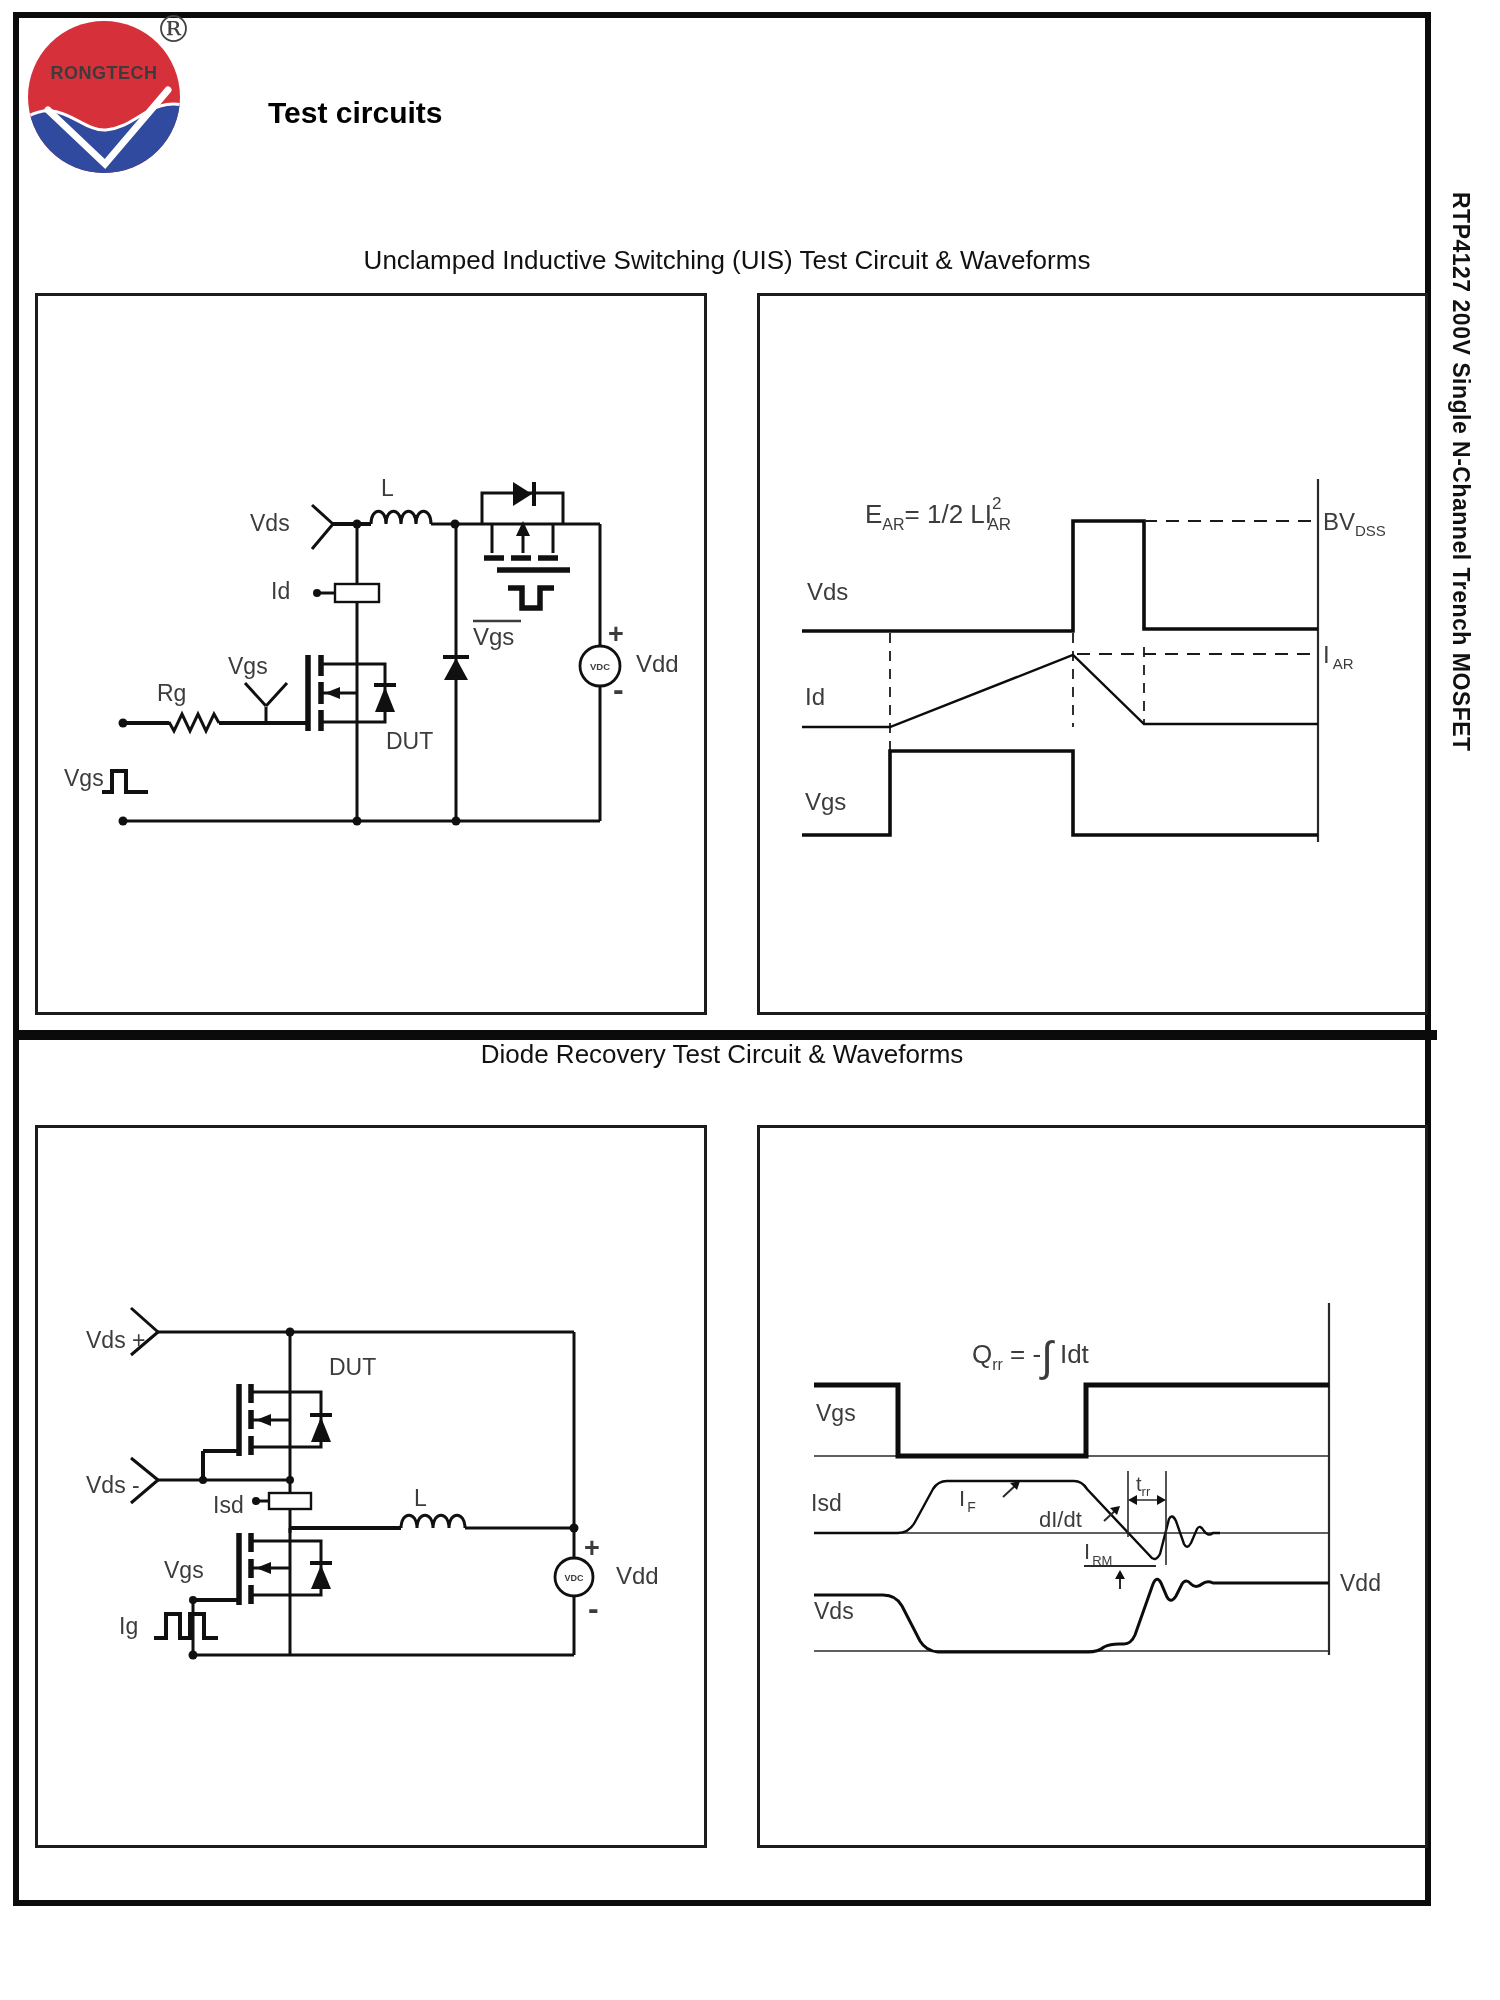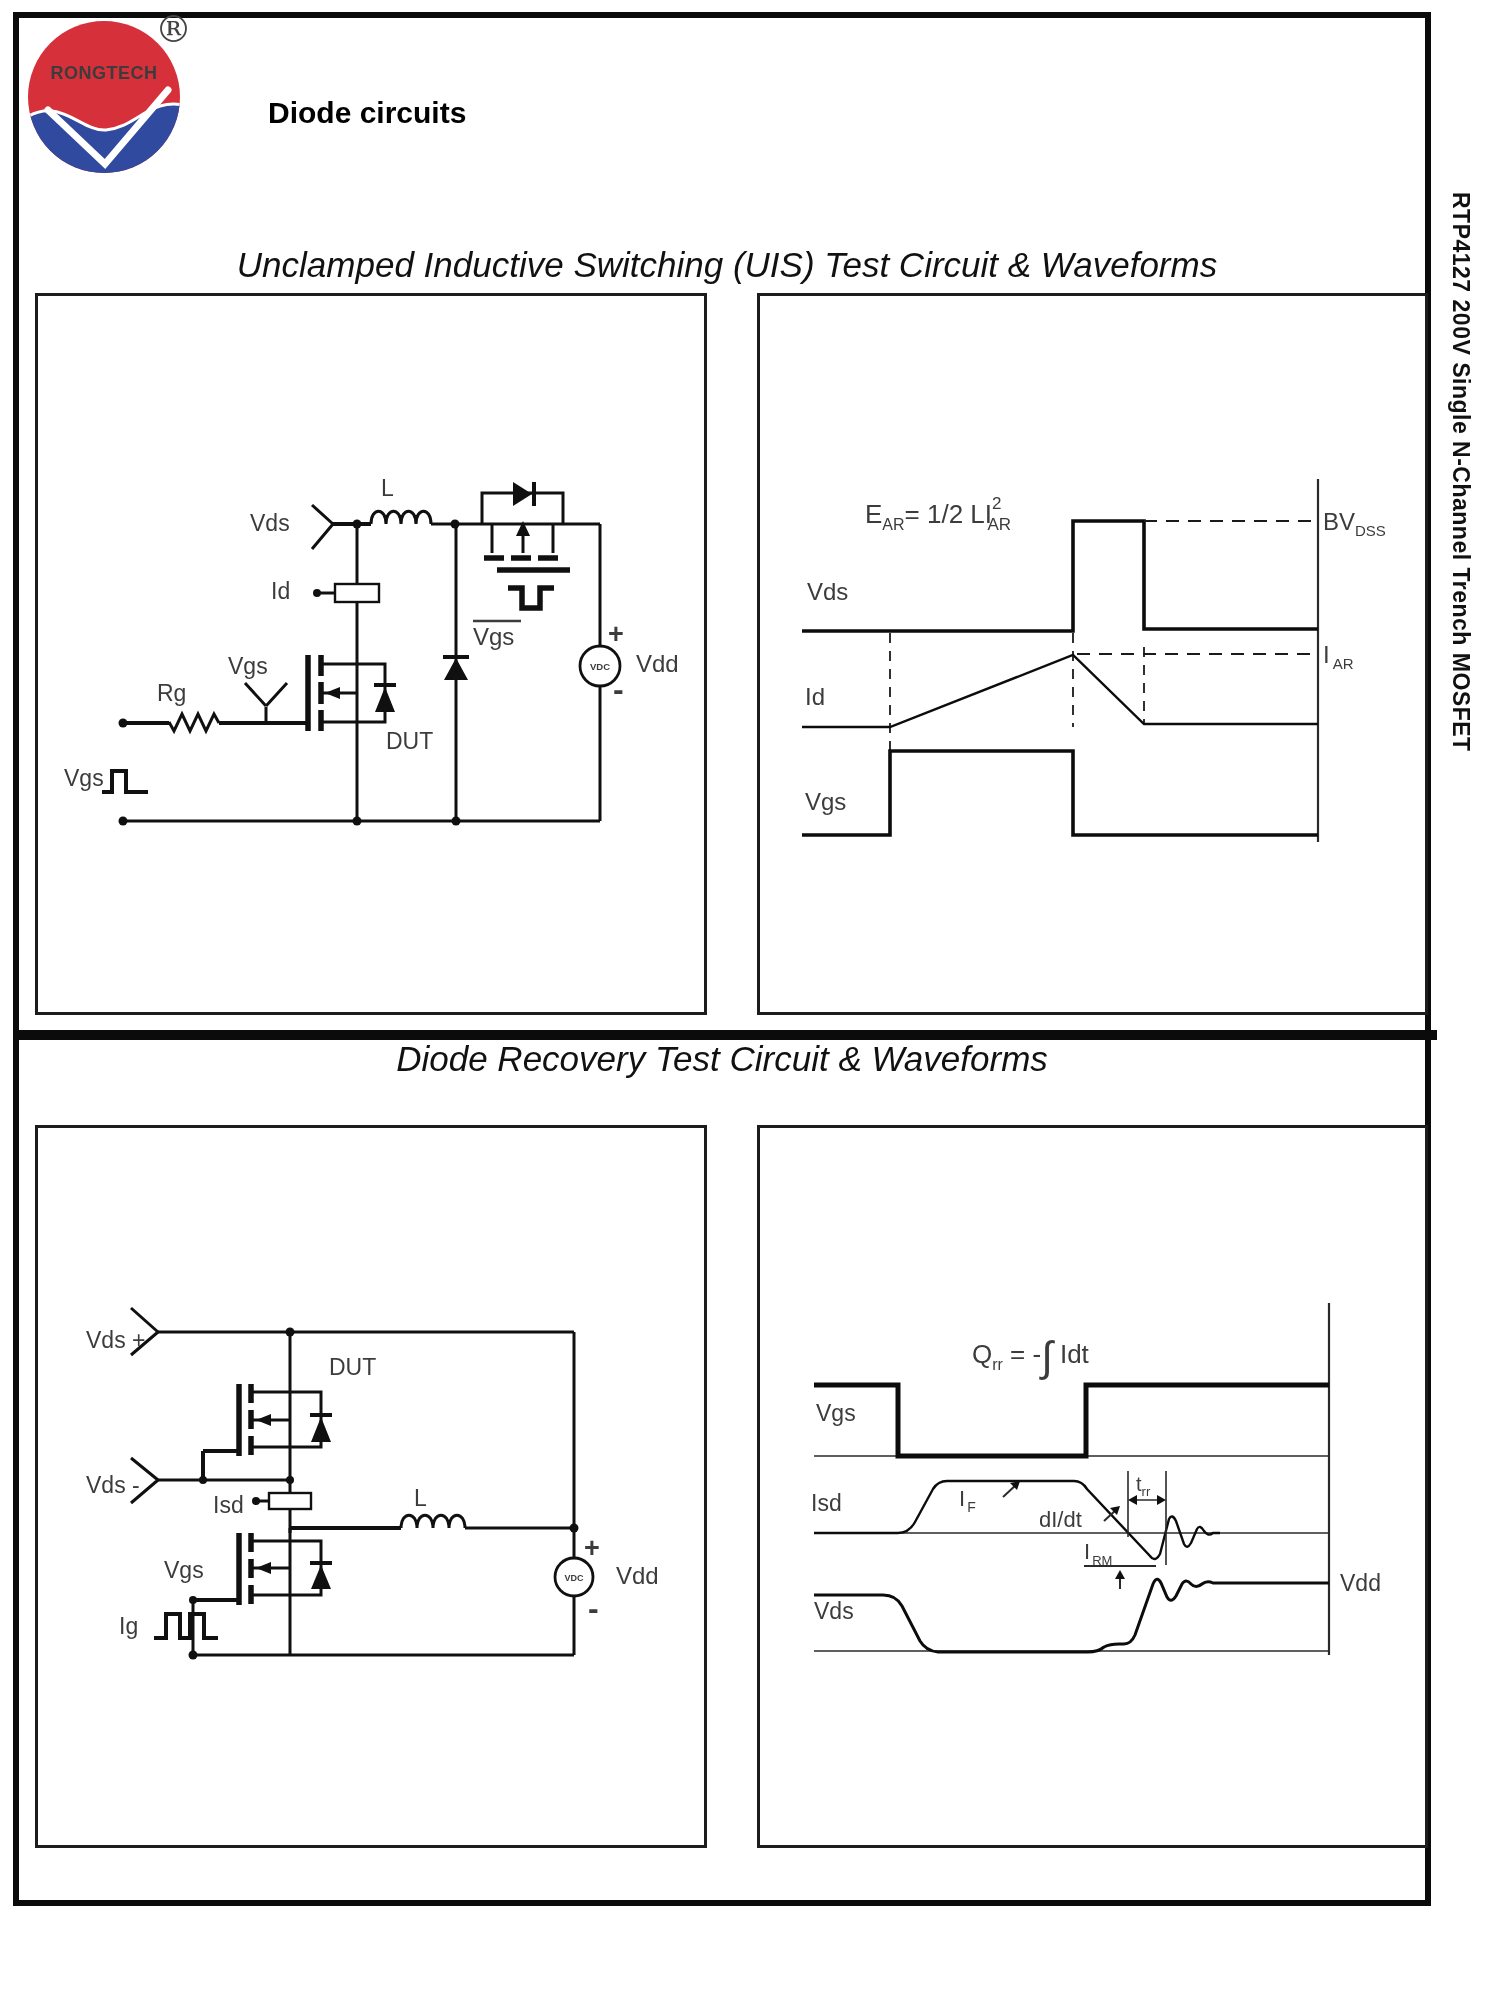--- a/index.html
+++ b/index.html
@@ -1,21 +1,21 @@
 <!DOCTYPE html>
 <html><head>
 <meta charset="utf-8">
 <style>
   html,body{margin:0;padding:0;background:#fff;}
   #page{position:relative;width:1500px;height:2000px;background:#ffffff;
         font-family:"Liberation Sans",sans-serif;overflow:hidden;}
   .page-border{position:absolute;left:13px;top:12px;width:1418px;height:1894px;
         border:6px solid #0b0b0b;box-sizing:border-box;}
   .divider{position:absolute;left:13px;top:1030px;width:1424px;height:10px;background:#0b0b0b;}
-  .title{position:absolute;color:#111;font-size:35px;white-space:nowrap;transform:translateX(-50%);font-style:italic;}
+  .title{position:absolute;color:#111;font-size:26px;white-space:nowrap;transform:translateX(-50%);}
   .h1{position:absolute;color:#000;font-size:30px;font-weight:700;}
   .sidebar-vert{position:absolute;left:1447px;top:192px;height:640px;color:#111;
         font-size:23px;font-weight:700;writing-mode:vertical-rl;letter-spacing:.5px;white-space:nowrap;}
   .reg{position:absolute;left:155px;top:8px;font-family:"DejaVu Serif",serif;font-size:37px;color:#444;}
   svg{position:absolute;overflow:visible;}
   svg text{fill:#3c3c3c;font-family:"Liberation Sans",sans-serif;}
   .wire{stroke:#101010;stroke-width:3;fill:none;}
   .wire4{stroke:#101010;stroke-width:4;fill:none;}
   .thick5{stroke:#101010;stroke-width:5.5;fill:none;}
   .thin{stroke:#2a2a2a;stroke-width:1.6;fill:none;}
@@ -45,21 +45,21 @@
       </defs>
     <circle cx="86" cy="83" r="76" fill="#d6303a"></circle>
     <g clip-path="url(#logoclip)">
       <path d="M2,108 C40,78 62,118 88,116 C120,113 132,82 170,92 L172,170 L4,170 Z" fill="#2f4a9e" stroke="#ffffff" stroke-width="3"></path>
       <path d="M30,96 L87,150 L150,76" fill="none" stroke="#ffffff" stroke-width="7" stroke-linecap="round"></path>
     </g>
     <text x="86" y="65" text-anchor="middle" font-size="18" font-weight="700" fill="#ffffff" letter-spacing="0.5">RONGTECH</text>
   </svg>
   <div class="reg">®</div>
 
-  <div class="h1" style="left:268px;top:96px;">Diode circuits</div>
+  <div class="h1" style="left:268px;top:96px;">Test circuits</div>
 
   <div class="title" style="left:727px;top:245px;">Unclamped Inductive Switching (UIS) Test Circuit &amp; Waveforms</div>
   <div class="title" style="left:722px;top:1039px;">Diode Recovery Test Circuit &amp; Waveforms</div>
 
   <div class="sidebar-vert">RTP4127 200V Single N-Channel Trench MOSFET</div>
 
   <svg style="left:35px;top:293px;" width="672" height="722" viewBox="0 0 672 722">
     <rect class="frame" x="1.5" y="1.5" width="669" height="719"></rect>
 
     <g>

